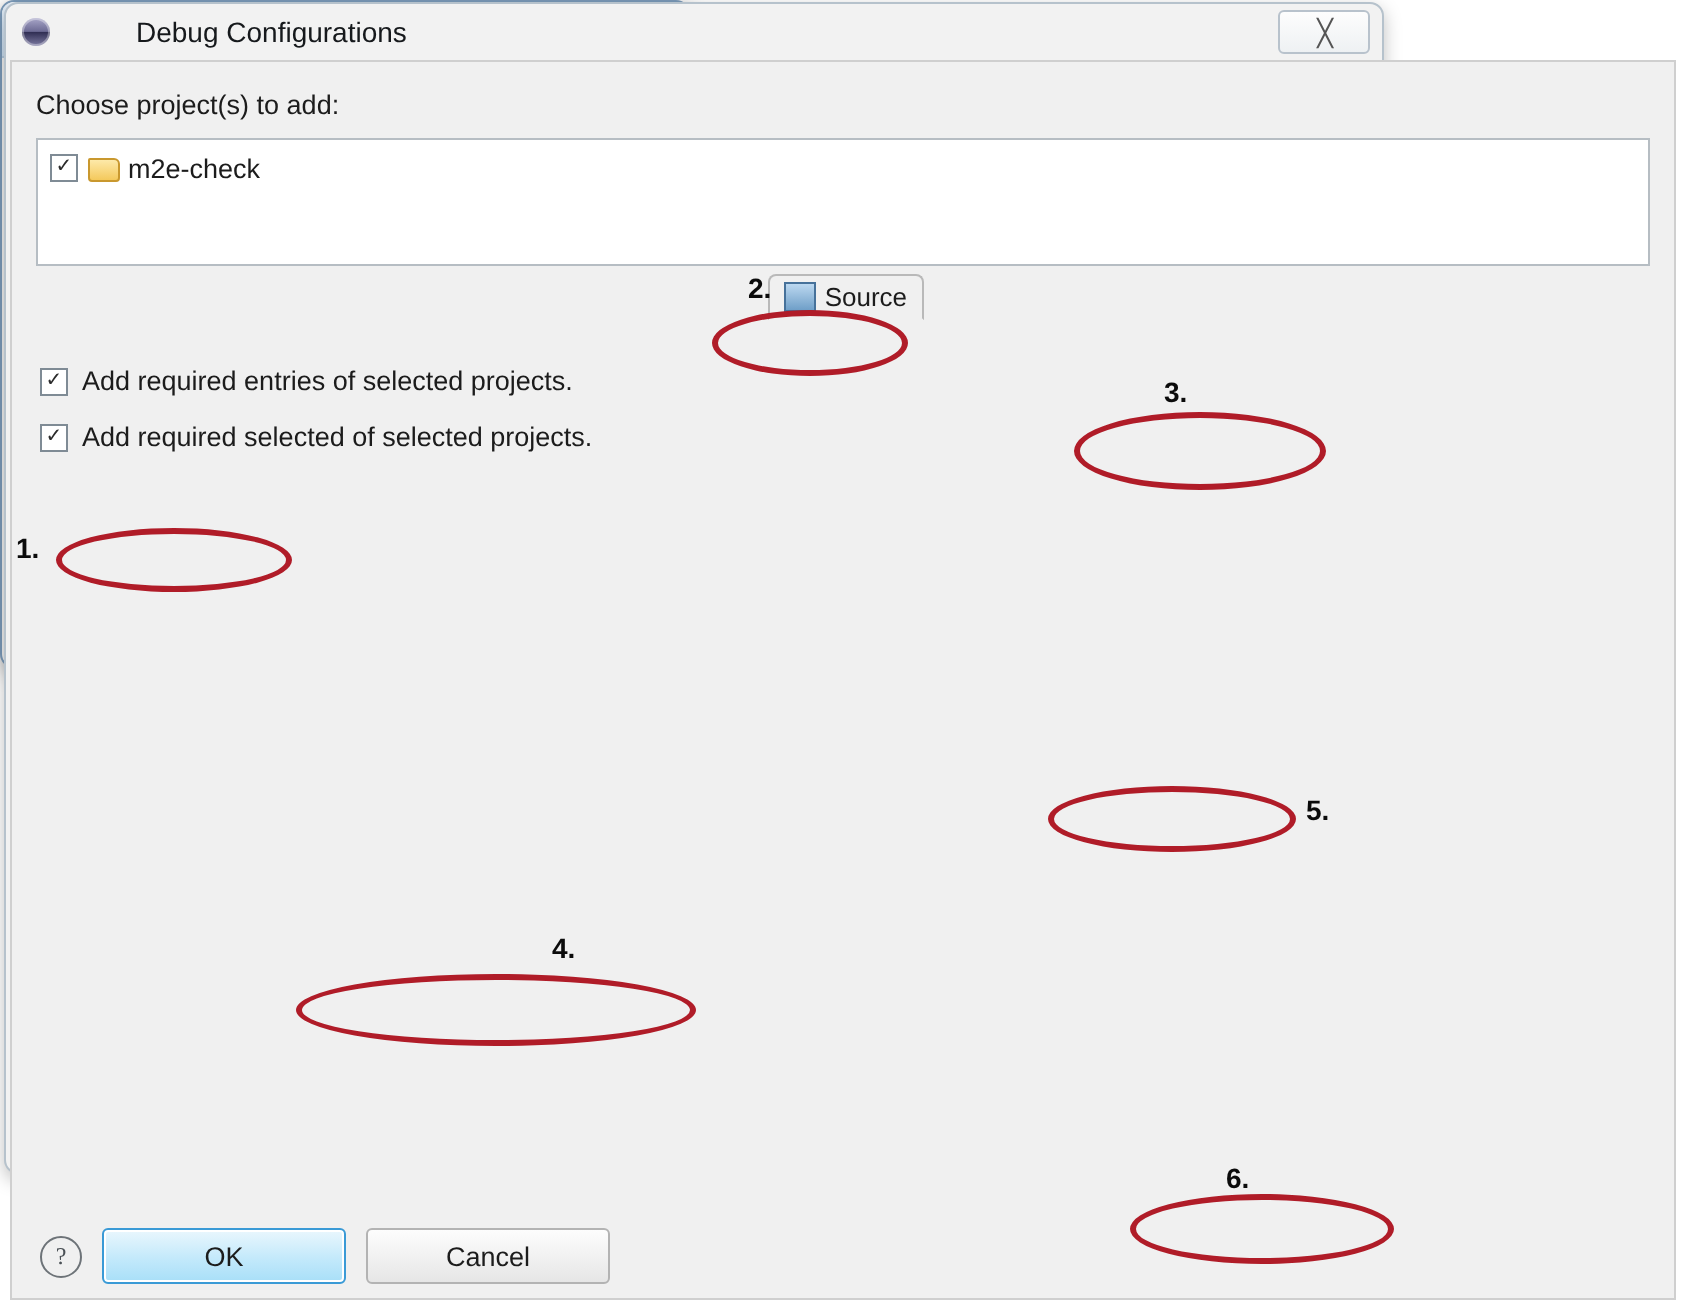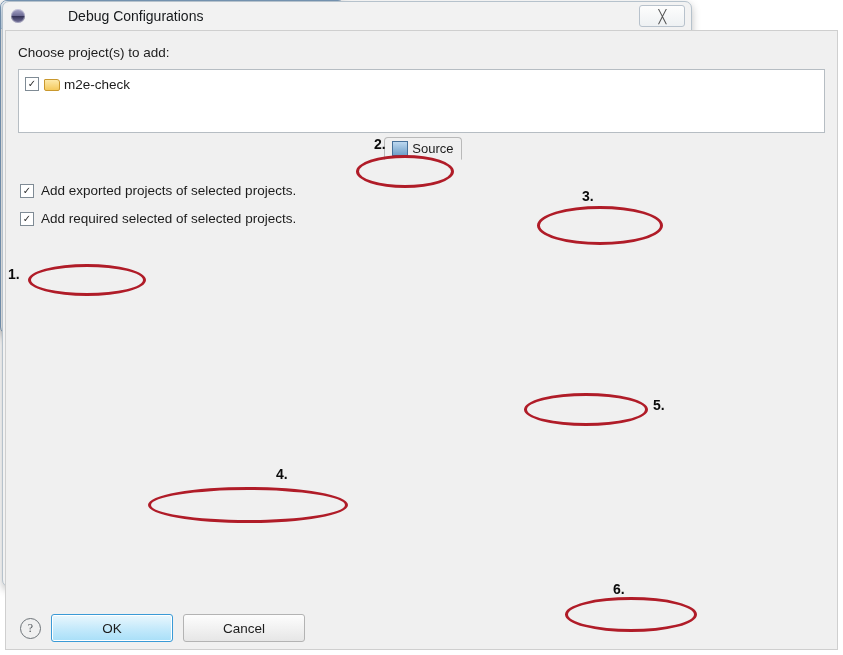--- a/index.html
+++ b/index.html
@@ -669,21 +669,21 @@
       <div class="ps-row">
         <span class="chk">✓</span>
         <span class="ic-folder"></span>
         <span>m2e-check</span>
       </div>
     </div>
 
 
     <div class="ps-check" style="top:152px;">
       <span class="chk">✓</span>
-      <span>Add exported projects of selected projects.</span>
+      <span>Add required entries of selected projects.</span>
     </div>
 
     <div class="ps-check" style="top:180px;">
       <span class="chk">✓</span>
       <span>Add required selected of selected projects.</span>
     </div>
 
     <div class="ps-footer">
       <span class="help-circle">?</span>
       <span class="dlg-btn primary">OK</span>

